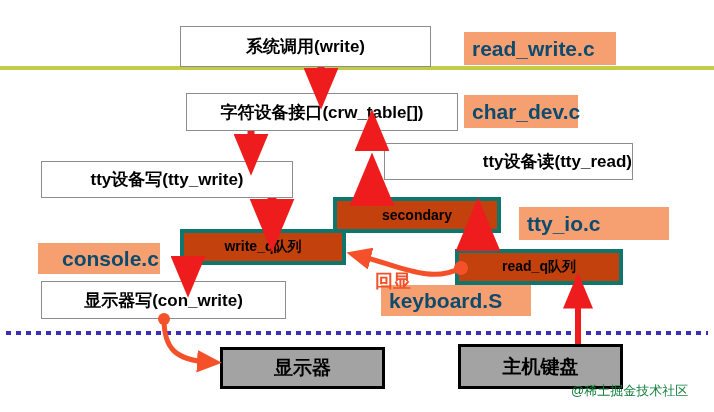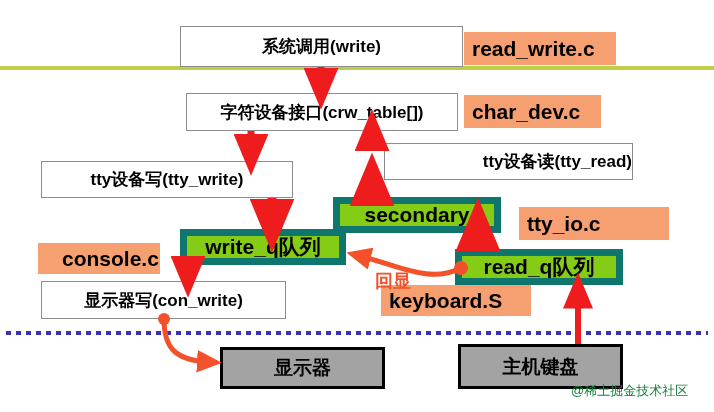--- a/index.html
+++ b/index.html
@@ -21,35 +21,35 @@
     white-space:nowrap;
   }
   
   .b-thin{
     background:#ffffff;
     border:1px solid #8d8d8d;
     font-size:17px;
   }
   
   .b-green{
-    background:#84cc16;
-    border:7px solid #0f766e;
-    font-size:21px;
+    background:#c2410c;
+    border:4px solid #0f766e;
+    font-size:14px;
   }
   
   .b-heavy{
     background:#a3a3a3;
     border:3px solid #000000;
     font-size:19px;
   }
   
   .label-file{
     position:absolute;
     background:#f6a072;
-    color:#000000;
+    color:#0c4a6e;
     font-weight:bold;
     font-size:21px;
     display:flex;align-items:center;
     padding:0 8px;
     box-sizing:border-box;
     white-space:nowrap;
     letter-spacing:0px;
   }
   
   .olive-line{
@@ -84,21 +84,21 @@
 </style>
 </head>
 <body>
 
 <div id="canvas">
 
   <div class="olive-line" style="left:0px;top:66px;width:714px;height:4px;"></div>
 
   <div class="dotted-line" style="left:6px;top:331px;width:702px;"></div>
 
-  <div class="box b-thin" style="left:180px;top:26px;width:283px;height:41px;">
+  <div class="box b-thin" style="left:180px;top:26px;width:251px;height:41px;">
     <span>系统调用(write)</span>
   </div>
 
   <div class="box b-thin" style="left:186px;top:93px;width:272px;height:38px;">
     <span>字符设备接口(crw_table[])</span>
   </div>
 
   <div class="box b-thin" style="left:41px;top:161px;width:252px;height:37px;">
     <span>tty设备写(tty_write)</span>
   </div>
@@ -128,21 +128,21 @@
   </div>
 
   <div class="box b-heavy" style="left:458px;top:344px;width:165px;height:45px;">
     <span>主机键盘</span>
   </div>
 
   <div class="label-file" style="left:464px;top:32px;width:152px;height:33px;">
     <span>read_write.c</span>
   </div>
 
-  <div class="label-file" style="left:464px;top:95px;width:137px;height:33px;">
+  <div class="label-file" style="left:464px;top:95px;width:114px;height:33px;">
     <span>char_dev.c</span>
   </div>
 
   <div class="label-file" style="left:519px;top:207px;width:150px;height:33px;">
     <span>tty_io.c</span>
   </div>
 
   <div class="label-file" style="left:38px;top:243px;width:122px;height:31px;padding-left:24px;">
     <span>console.c</span>
   </div>

